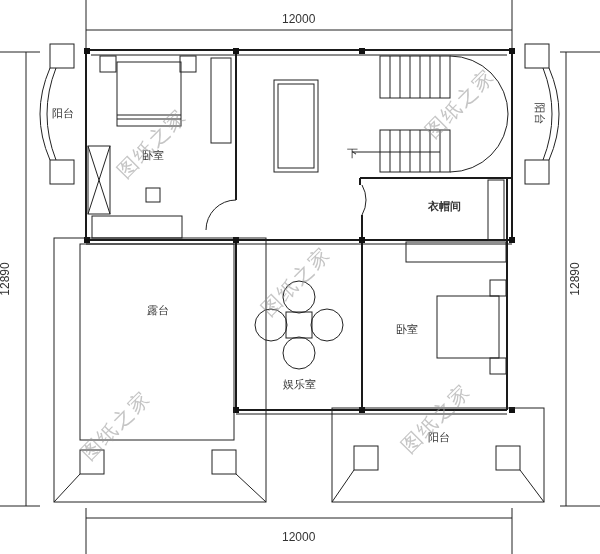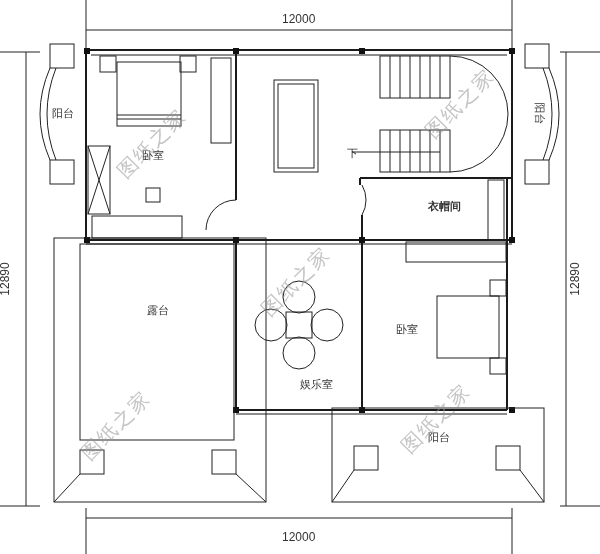--- a/index.html
+++ b/index.html
@@ -153,21 +153,21 @@
 
 <div class="dim" style="left:282px;top:12px;">12000</div>
 <div class="dim" style="left:282px;top:530px;">12000</div>
 <div class="dim vert" style="left:-12px;top:272px;">12890</div>
 <div class="dim vert" style="left:558px;top:272px;">12890</div>
 
 <div class="lbl" style="left:142px;top:148px;">卧室</div>
 <div class="lbl" style="left:52px;top:106px;">阳台</div>
 <div class="lbl vert90" style="left:528px;top:106px;">阳台</div>
 <div class="lbl" style="left:147px;top:303px;">露台</div>
-<div class="lbl" style="left:283px;top:377px;margin-left:17px;">娱乐室</div>
+<div class="lbl" style="left:283px;top:377px;">娱乐室</div>
 <div class="lbl" style="left:428px;top:199px;font-weight:bold;">衣帽间</div>
 <div class="lbl" style="left:396px;top:322px;">卧室</div>
 <div class="lbl" style="left:428px;top:430px;">阳台</div>
 <div class="lbl" style="left:347px;top:146px;">下</div>
 
 <div class="wm" style="left:108px;top:130px;">图纸之家</div>
 <div class="wm" style="left:416px;top:90px;">图纸之家</div>
 <div class="wm" style="left:252px;top:268px;">图纸之家</div>
 <div class="wm" style="left:72px;top:412px;">图纸之家</div>
 <div class="wm" style="left:392px;top:405px;">图纸之家</div>

